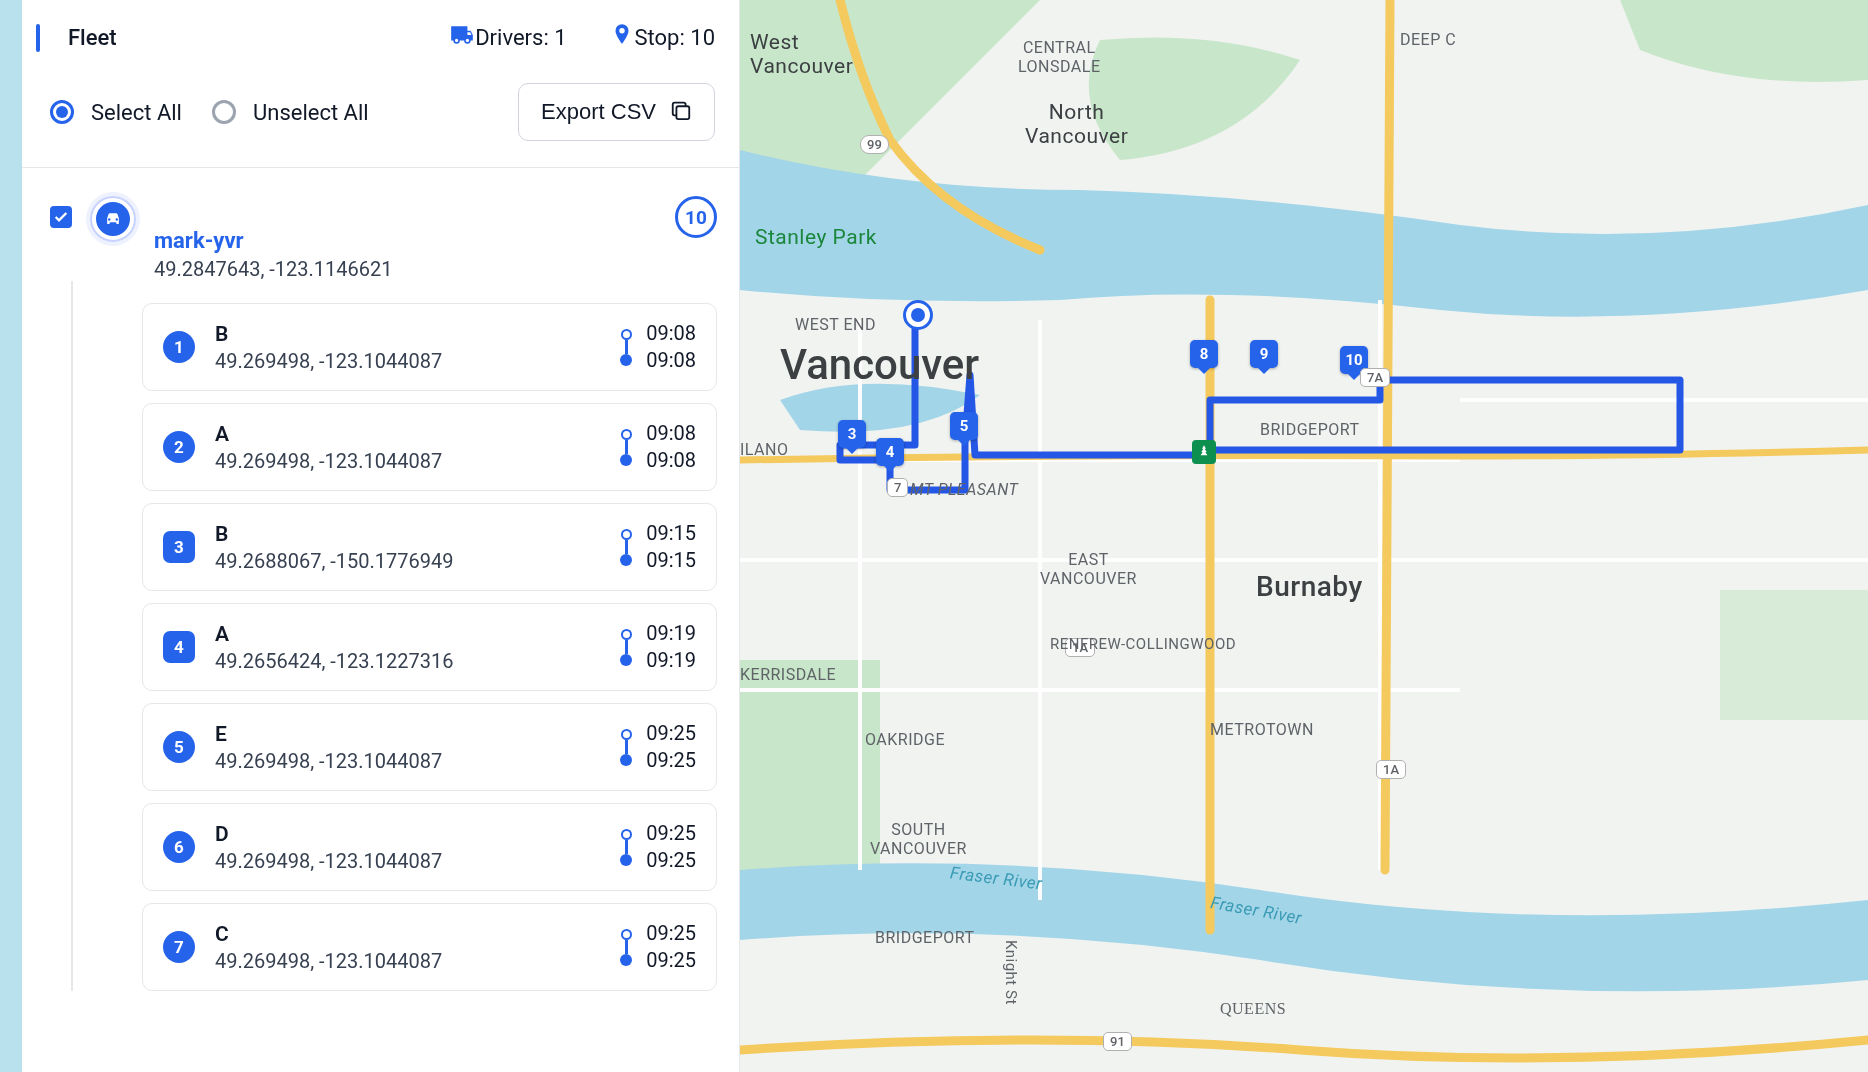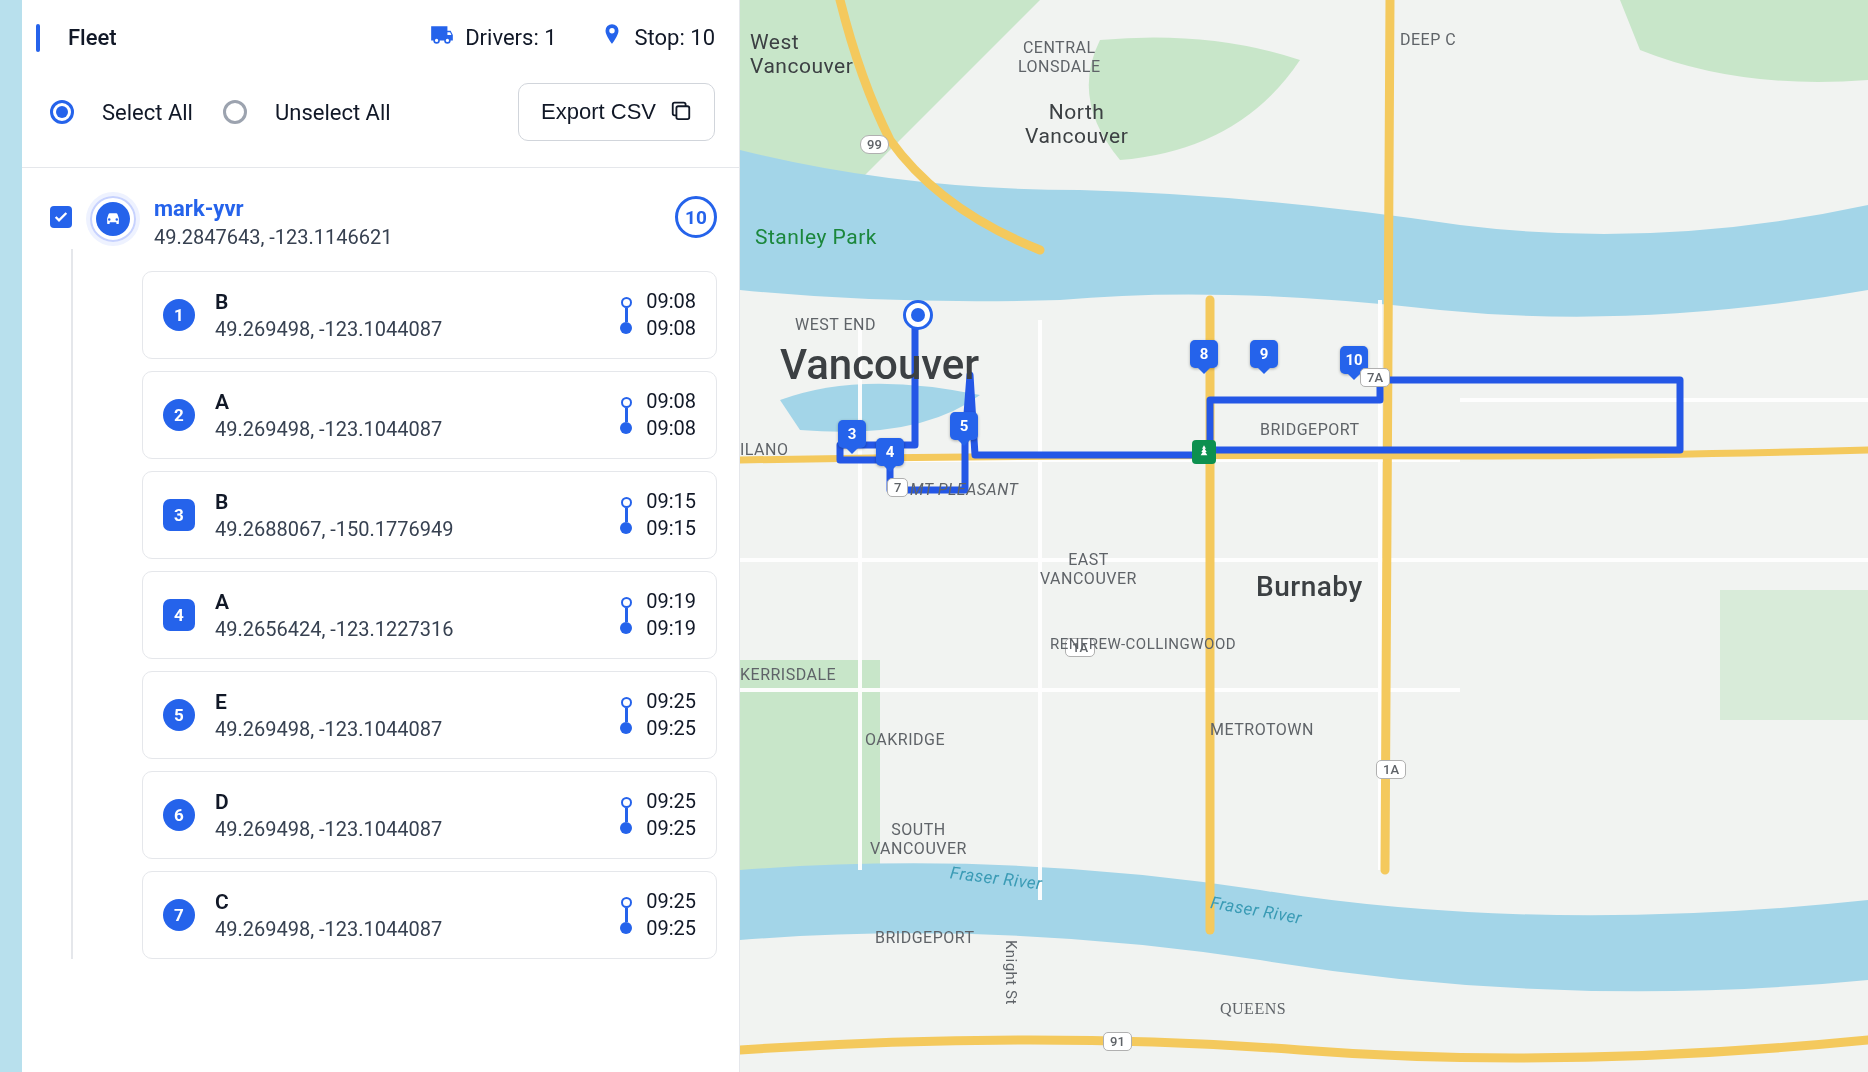--- a/index.html
+++ b/index.html
@@ -8,43 +8,43 @@
   .left-strip { width: 22px; background: #b8e0ed; }
   .sidebar { width: 718px; border-right: 1px solid #e5e7eb; display: flex; flex-direction: column; overflow: hidden; }
   .map-pane { flex: 1; position: relative; overflow: hidden; background: #e8ecef; }
 
   
   .hdr { display: flex; align-items: center; justify-content: space-between; padding: 22px 24px 8px 14px; }
   .hdr-left { display: flex; align-items: center; gap: 28px; }
   .tab-indicator { width: 4px; height: 28px; background: #2563eb; border-radius: 2px; }
   .hdr-title { font-size: 22px; font-weight: 500; color: #111827; }
   .hdr-stats { display: flex; align-items: center; gap: 42px; }
-  .stat { display: flex; align-items: center; gap: 10px; font-size: 22px; color: #111827; }
+  .stat { display: flex; align-items: center; font-size: 22px; color: #111827; }
   .stat svg { width: 26px; height: 26px; }
 
   
   .toolbar { display: flex; align-items: center; justify-content: space-between; padding: 22px 24px 26px 28px; border-bottom: 1px solid #e5e7eb; }
   .radios { display: flex; align-items: center; gap: 30px; }
-  .radio { display: flex; align-items: center; gap: 28px; cursor: pointer; }
+  .radio { display: flex; align-items: center; gap: 17px; cursor: pointer; }
   .radio-circle { width: 24px; height: 24px; border-radius: 50%; border: 3px solid #9ca3af; display: flex; align-items: center; justify-content: center; }
   .radio-circle.on { border-color: #2563eb; }
   .radio-dot { width: 12px; height: 12px; border-radius: 50%; background: #2563eb; }
   .radio-label { font-size: 22px; color: #111827; }
   .export-btn { display: flex; align-items: center; gap: 14px; padding: 14px 22px; border: 1px solid #d1d5db; border-radius: 10px; background: #fff; font-size: 22px; cursor: pointer; color: #111827; }
 
   
   .driver-container { flex: 1; overflow-y: auto; padding: 28px 22px 0 28px; }
   .driver-row { display: flex; align-items: flex-start; gap: 18px; }
   .driver-check { margin-top: 10px; width: 22px; height: 22px; border-radius: 4px; background: #2563eb; display: flex; align-items: center; justify-content: center; }
   .driver-check svg { width: 16px; height: 16px; color: #fff; }
   .driver-icon-wrap { width: 46px; height: 46px; border-radius: 50%; border: 2px solid #c7d2fe; display:flex; align-items:center; justify-content:center; box-shadow: 0 0 0 4px #eef2ff; }
   .driver-icon { width: 34px; height: 34px; border-radius: 50%; background: #2563eb; display:flex; align-items:center; justify-content:center; color:#fff; }
   .driver-icon svg { width: 20px; height: 20px; }
   .driver-meta { flex: 1; }
-  .driver-name { color: #2563eb; font-weight: 700; font-size: 22px; }
+  .driver-name { color: #2563eb; font-weight: 700; font-size: 22px; margin-top: 32px; }
   .driver-coords { color: #374151; font-size: 20px; margin-top: 4px; }
   .driver-count-badge { width: 42px; height: 42px; border: 3px solid #2563eb; border-radius: 50%; display:flex; align-items:center; justify-content:center; color:#2563eb; font-weight:700; font-size: 19px; }
 
   
   .stops-wrap { margin-left: 92px; margin-top: 22px; position: relative; }
   .vline { position: absolute; left: -71px; top: -22px; bottom: 0; width: 2px; background: #e5e7eb; }
   .stop-card { border: 1px solid #e5e7eb; border-radius: 10px; padding: 16px 20px; display:flex; align-items:center; gap: 20px; margin-bottom: 12px; background:#fff; }
   .stop-num { width: 32px; height: 32px; border-radius: 50%; background: #2563eb; color:#fff; display:flex; align-items:center; justify-content:center; font-weight:700; font-size:17px; flex-shrink:0; }
   .stop-num.square { border-radius: 7px; }
   .stop-info { flex: 1; }

